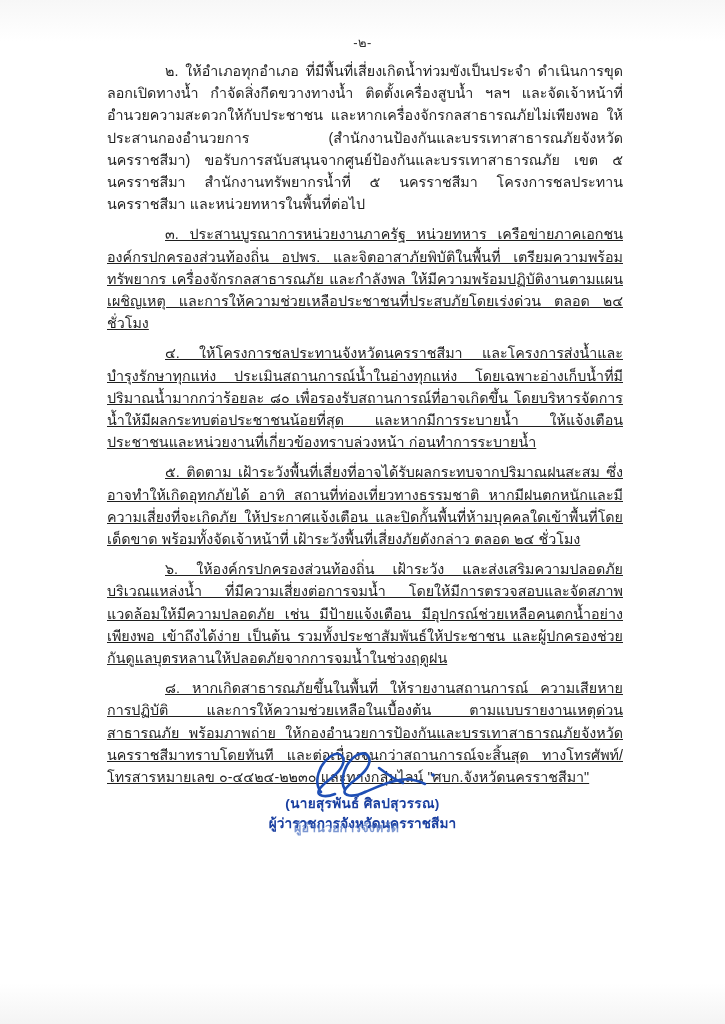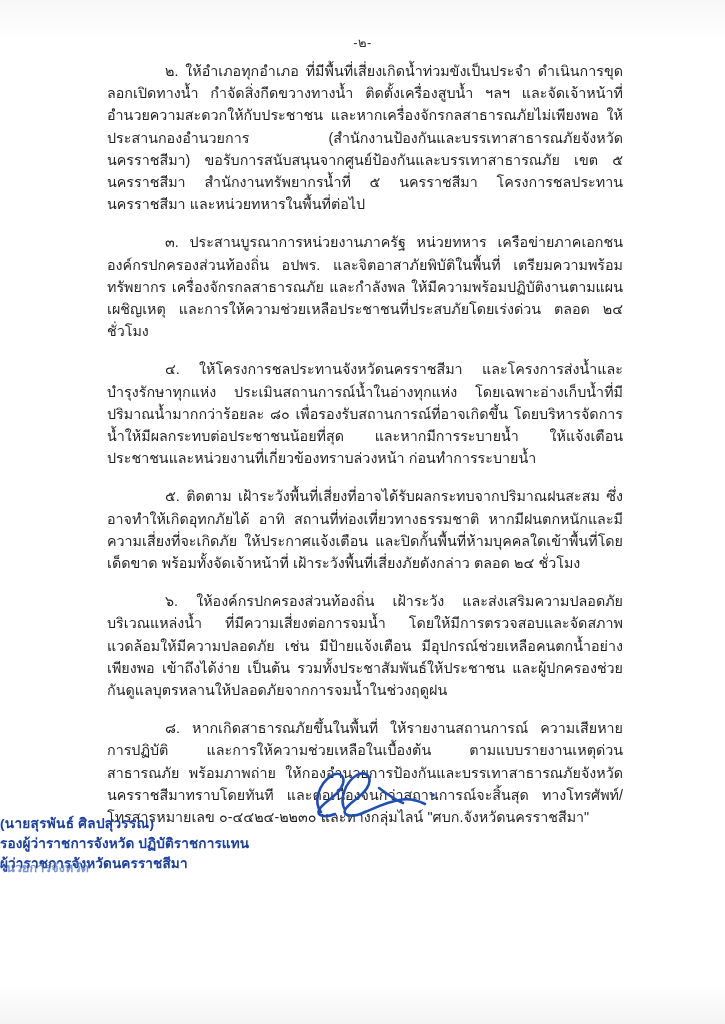--- a/index.html
+++ b/index.html
@@ -56,31 +56,33 @@
     font-size: 14.3px;
     line-height: 22.2px;
     color: #1f1f1f;
     text-align: justify;
     text-justify: inter-word;
     text-indent: 58px;
     word-spacing: 0.2px;
     -webkit-font-smoothing: antialiased;
   }
   p.para + p.para {
-    margin-top: 16px;
+    margin-top: 8px;
+    text-decoration: underline;
   }
   p.para.spaced {
     margin-top: 0px;
   }
   
   .signature-block {
     position: absolute;
     left: 0;
-    top: 768px;
+    top: 748px;
     width: 725px;
+    text-align: center;
   }
   .signature-mark {
     position: relative;
     height: 52px;
     width: 160px;
     margin: 0 auto -6px auto;
   }
   .signature-mark svg {
     display: block;
   }
@@ -148,21 +150,20 @@
             <path d="M62 42 C56 32, 62 14, 74 7 C84 2, 90 10, 84 20 C78 30, 66 34, 62 42 C59 48, 70 50, 82 44"></path>
             <path d="M82 44 C92 40, 104 34, 116 32 C126 30, 134 32, 142 36"></path>
             <path d="M96 20 C104 26, 112 32, 120 35"></path>
           </g>
           <circle cx="150" cy="27" r="1.8" fill="#1f4fb5"></circle>
         </svg>
       </div>
 
       <div class="sig-line name">(นายสุรพันธ์  ศิลปสุวรรณ)</div>
 
-      <div class="sig-line">รองผู้ว่าราชการจังหวัด ปฏิบัติราชการแทน</div>
 
       <div class="sig-overlap-wrap">
         <div class="sig-line">ผู้ว่าราชการจังหวัดนครราชสีมา</div>
         <div class="sig-line faded">ผู้อำนวยการจังหวัด</div>
       </div>
 
     </div>
 
   </div>
 </div>

